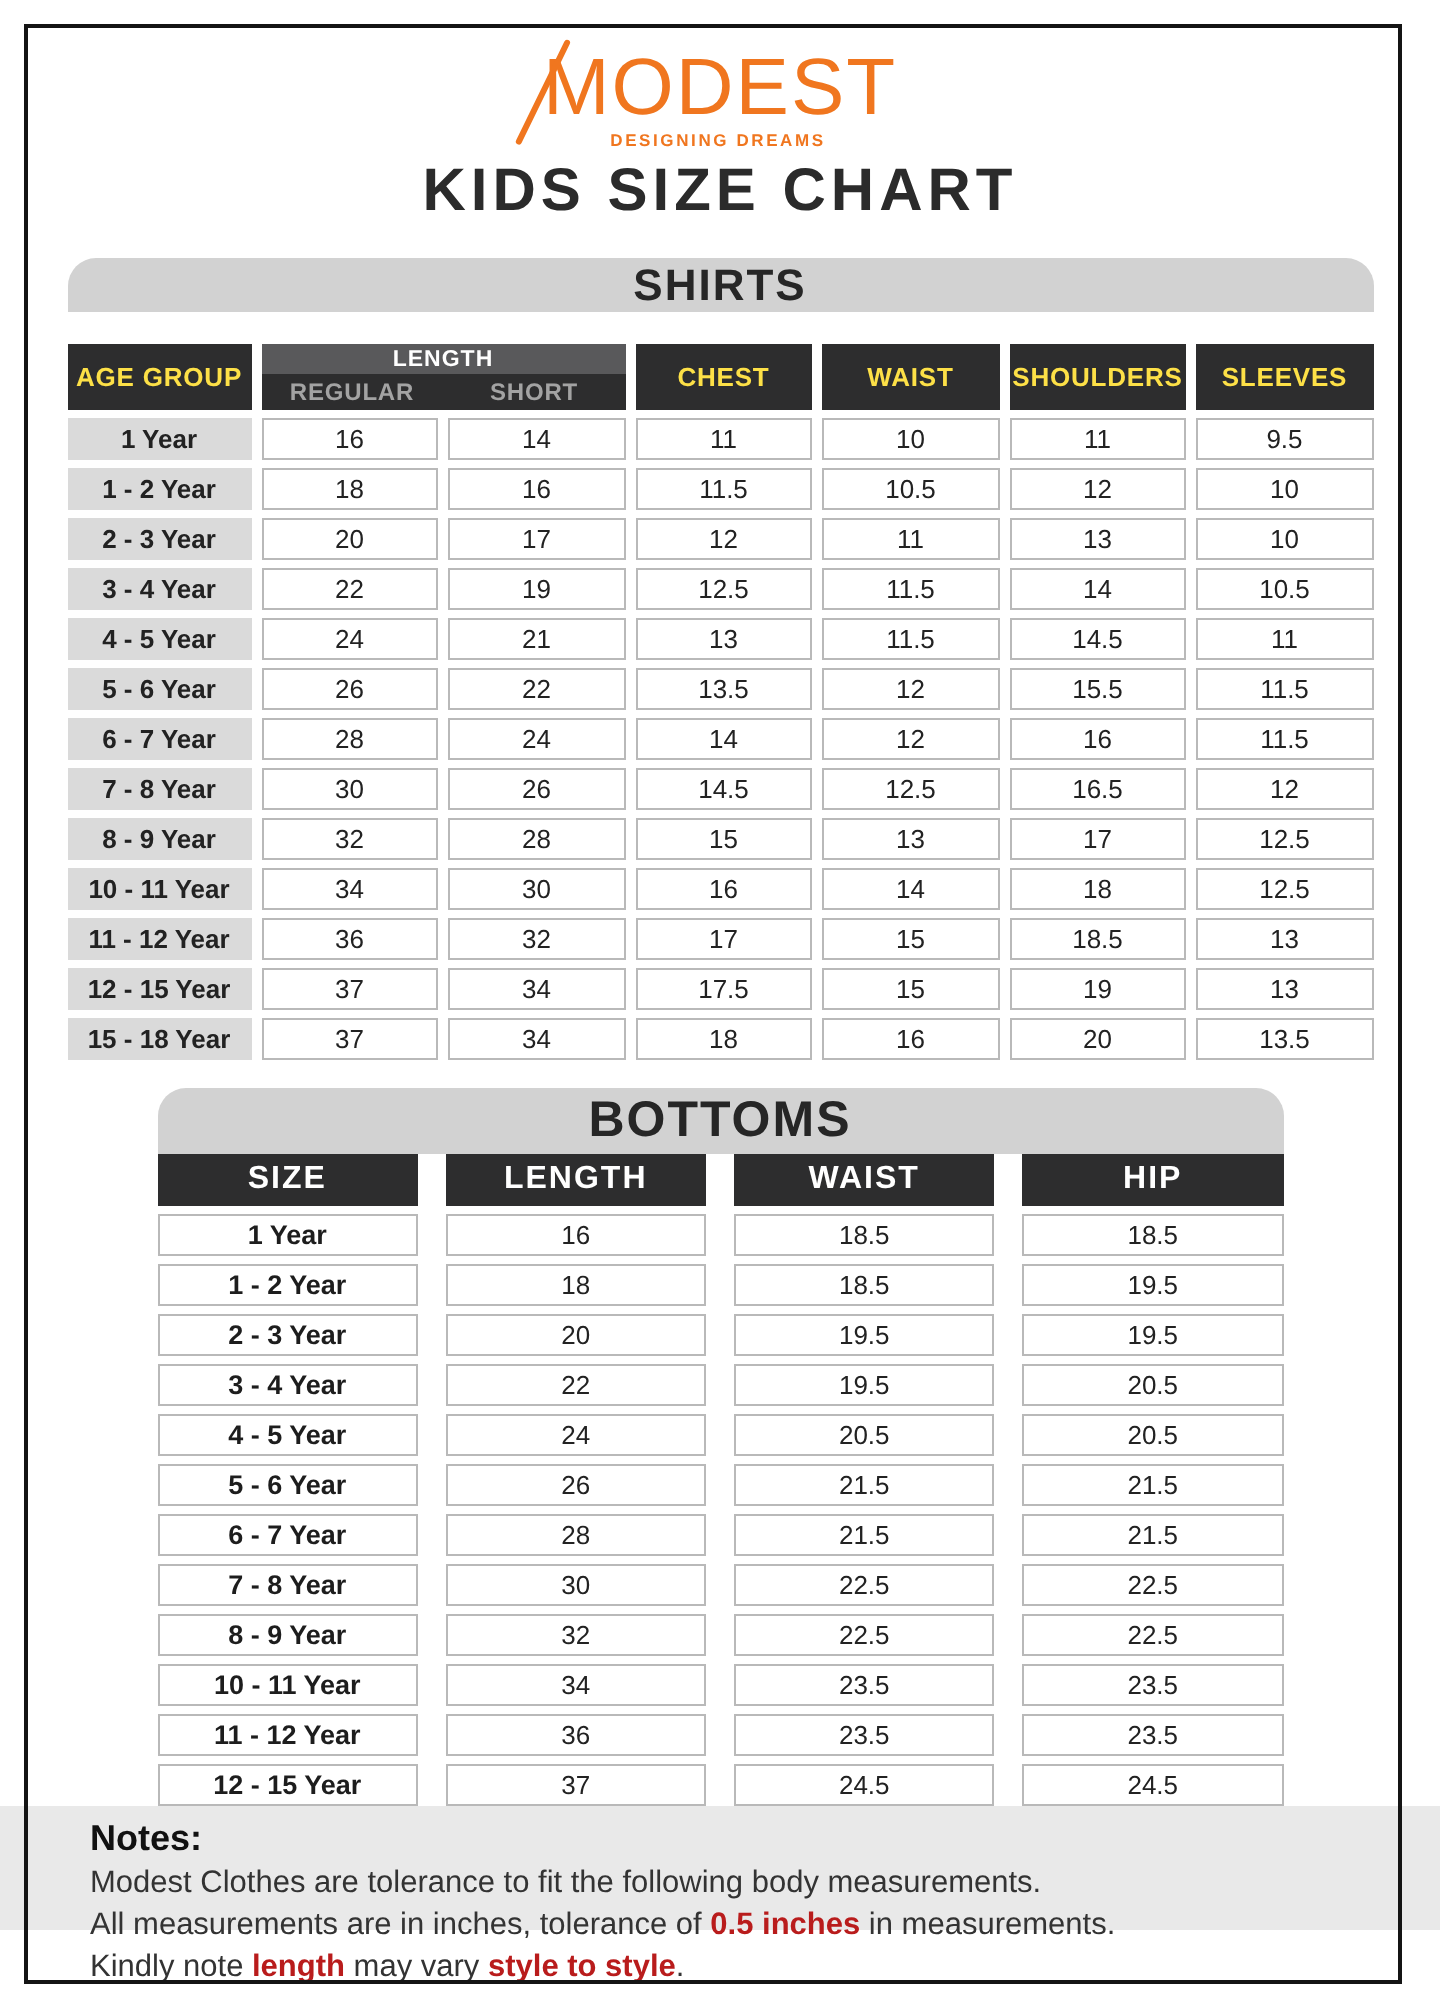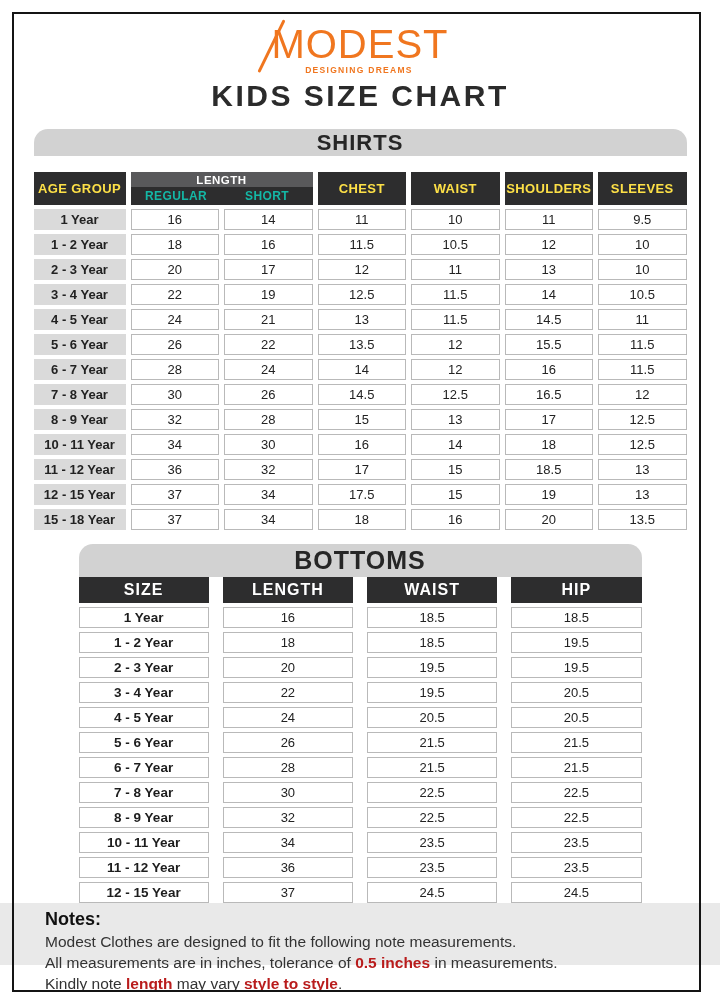--- a/index.html
+++ b/index.html
@@ -30,21 +30,21 @@
   .bottoms-bar{width:563px;height:33px;margin:14px auto 0;font-size:25px;letter-spacing:1px;}
 
   
   .shirts-grid{width:653px;margin:0 auto;display:grid;grid-template-columns:92px repeat(6,1fr);
     grid-template-rows:33px;grid-auto-rows:21px;column-gap:5px;row-gap:4px;}
   .hcell{background:var(--dark);color:#fde047;font-weight:700;font-size:13px;letter-spacing:.4px;
     display:flex;align-items:center;justify-content:center;}
   .length-group{grid-column:2 / span 2;display:flex;flex-direction:column;}
   .length-top{background:var(--mid);color:#fff;font-size:11.5px;font-weight:700;height:15px;
     display:flex;align-items:center;justify-content:center;letter-spacing:.5px;}
-  .length-bottom{background:var(--dark);flex:1;display:flex;color:#14b8a6;font-size:12px;font-weight:700;}
+  .length-bottom{background:var(--dark);flex:1;display:flex;color:#a3a3a3;font-size:12px;font-weight:700;}
   .length-bottom span{flex:1;display:flex;align-items:center;justify-content:center;letter-spacing:.4px;}
   .acell{background:var(--agecell);font-weight:700;font-size:13px;color:#222;
     display:flex;align-items:center;justify-content:center;}
   .vcell{background:#fff;border:1px solid var(--cellborder);font-size:13px;color:#222;
     display:flex;align-items:center;justify-content:center;}
 
   
   .bottoms-grid{width:563px;margin:0 auto;display:grid;grid-template-columns:repeat(4,1fr);
     grid-template-rows:26px;grid-auto-rows:21px;column-gap:14px;row-gap:4px;}
   .bhcell{background:var(--dark);color:#fff;font-weight:700;font-size:16px;letter-spacing:1px;
@@ -59,21 +59,21 @@
   .notes-line{font-size:15.5px;color:#333;line-height:1.36;}
   .notes-line b{color:#b91c1c;}
 </style>
 </head>
 <body>
 
 <div class="page">
 
   <div class="notes-band">
     <div class="notes-title">Notes:</div>
-    <div class="notes-line">Modest Clothes are designed to fit the following note measurements.</div>
+    <div class="notes-line">Modest Clothes are tolerance to fit the following body measurements.</div>
     <div class="notes-line"><span>All measurements are in inches, tolerance of </span><b>0.5 inches</b><span> in measurements.</span></div>
     <div class="notes-line"><span>Kindly note </span><b>length</b><span> may vary </span><b>style to style</b><span>.</span></div>
   </div>
 
   <div class="page-border"></div>
 
   <div class="content">
 
     <div class="logo">
       <div class="logo-text">

